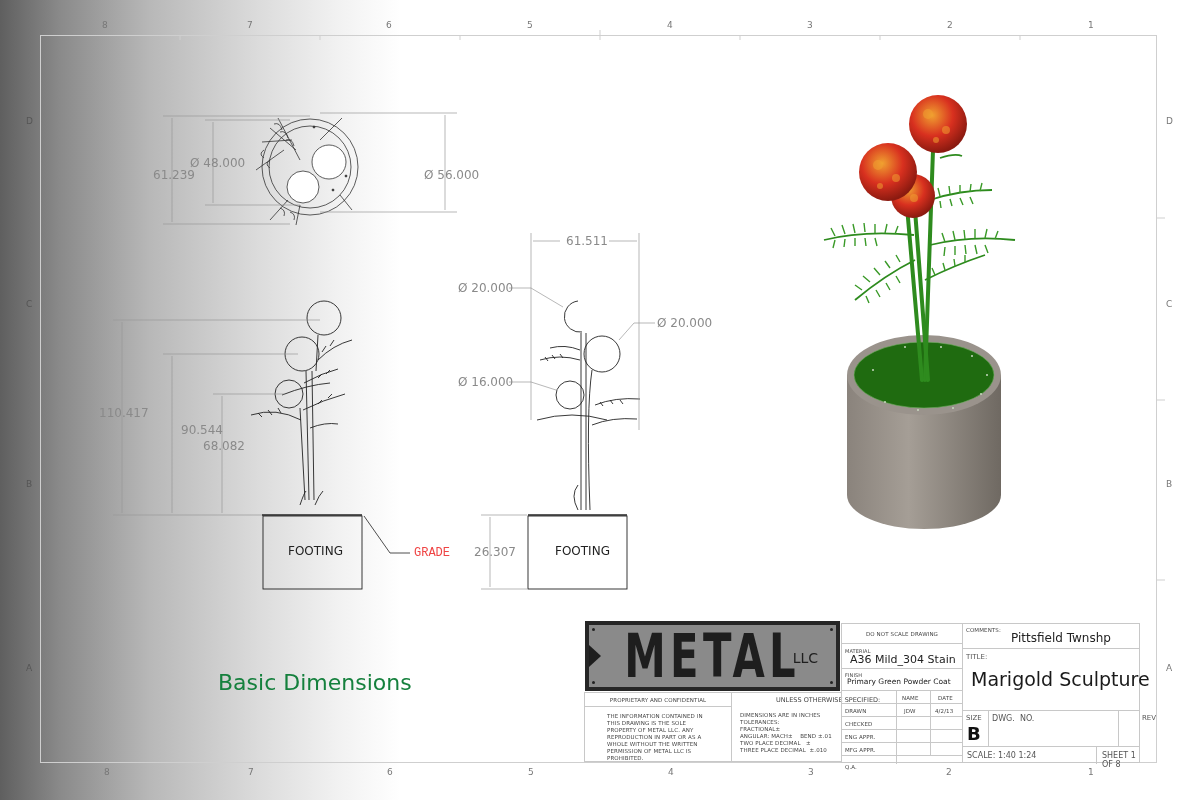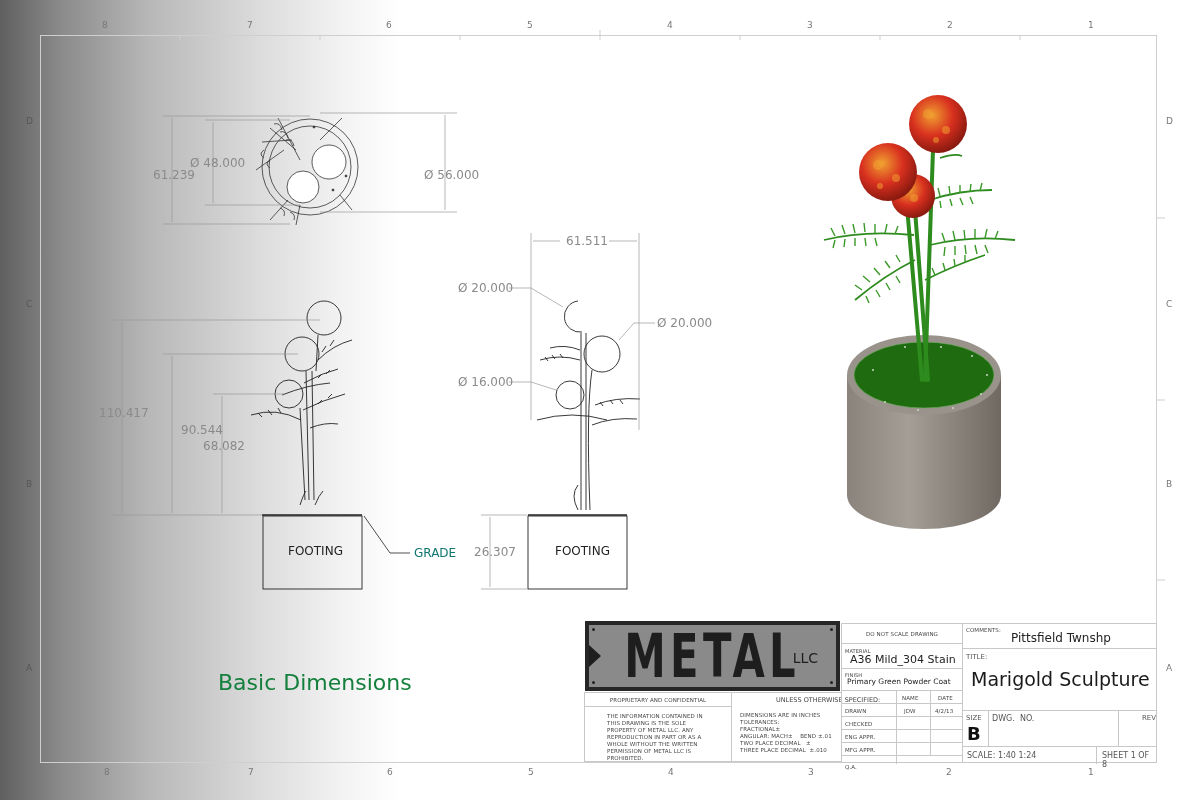--- a/index.html
+++ b/index.html
@@ -219,21 +219,21 @@
 </svg>
 
 <div class="dim" style="left:153px; top:168px;">61.239</div>
 <div class="dim" style="left:190px; top:156px;">Ø 48.000</div>
 <div class="dim" style="left:424px; top:156px;margin-top:12px;">Ø 56.000</div>
 
 <div class="dim" style="left:99px; top:406px;">110.417</div>
 <div class="dim" style="left:160px; top:423px;margin-left:21px;">90.544</div>
 <div class="dim" style="left:203px; top:439px;">68.082</div>
 <div class="dim" style="left:288px; top:544px; color:#222;">FOOTING</div>
-<div class="dim" style="left:414px; top:546px; color:#0f766e;">GRADE</div>
+<div class="dim" style="left:414px; top:546px; color:#ef4444;font-family:Liberation Mono, monospace;">GRADE</div>
 
 <div class="dim" style="left:566px; top:234px;">61.511</div>
 <div class="dim" style="left:458px; top:281px;">Ø 20.000</div>
 <div class="dim" style="left:657px; top:316px;">Ø 20.000</div>
 <div class="dim" style="left:458px; top:375px;">Ø 16.000</div>
 <div class="dim" style="left:474px; top:545px;">26.307</div>
 <div class="dim" style="left:555px; top:544px; color:#222;">FOOTING</div>
 
 <div class="sheet-title">Basic Dimensions</div>
 
@@ -289,21 +289,21 @@
     <div class="tiny" style="position:absolute; left:3px; top:4px;">ENG APPR.</div>
   </div>
   <div class="tb-cell" style="left:0; top:119px; width:100%; height:13px; border-bottom:1px solid #c8c8c8;">
     <div class="tiny" style="position:absolute; left:3px; top:4px;">MFG APPR.</div>
   </div>
   <div class="tiny" style="position:absolute; left:3px; top:140px;">Q.A.</div>
   <div class="abs" style="left:54px; top:67px; width:1px; height:73px; background:#c8c8c8;"></div>
   <div class="abs" style="left:88px; top:67px; width:1px; height:65px; background:#c8c8c8;"></div>
 </div>
 
-<div class="tb" style="left:962px; top:623px; width:195px; height:140px;">
+<div class="tb" style="left:962px; top:623px; width:178px; height:140px;">
   <div class="tb-cell" style="left:0; top:0; width:100%; height:25px; border-bottom:1px solid #c8c8c8;">
     <div class="tiny" style="position:absolute; left:3px; top:3px;">COMMENTS:</div>
     <div style="position:absolute; left:48px; top:7px; font-size:12px; color:#222;">Pittsfield Twnshp</div>
   </div>
   <div class="tb-cell" style="left:0; top:25px; width:100%; height:62px; border-bottom:1px solid #c8c8c8;">
     <div class="lab" style="position:absolute; left:3px; top:4px;">TITLE:</div>
     <div style="position:absolute; left:8px; top:19px; font-size:19px; color:#1a1a1a; white-space:nowrap;">Marigold Sculpture</div>
   </div>
   <div class="tb-cell" style="left:0; top:87px; width:100%; height:36px; border-bottom:1px solid #c8c8c8;">
     <div class="lab" style="position:absolute; left:3px; top:3px;">SIZE</div>

